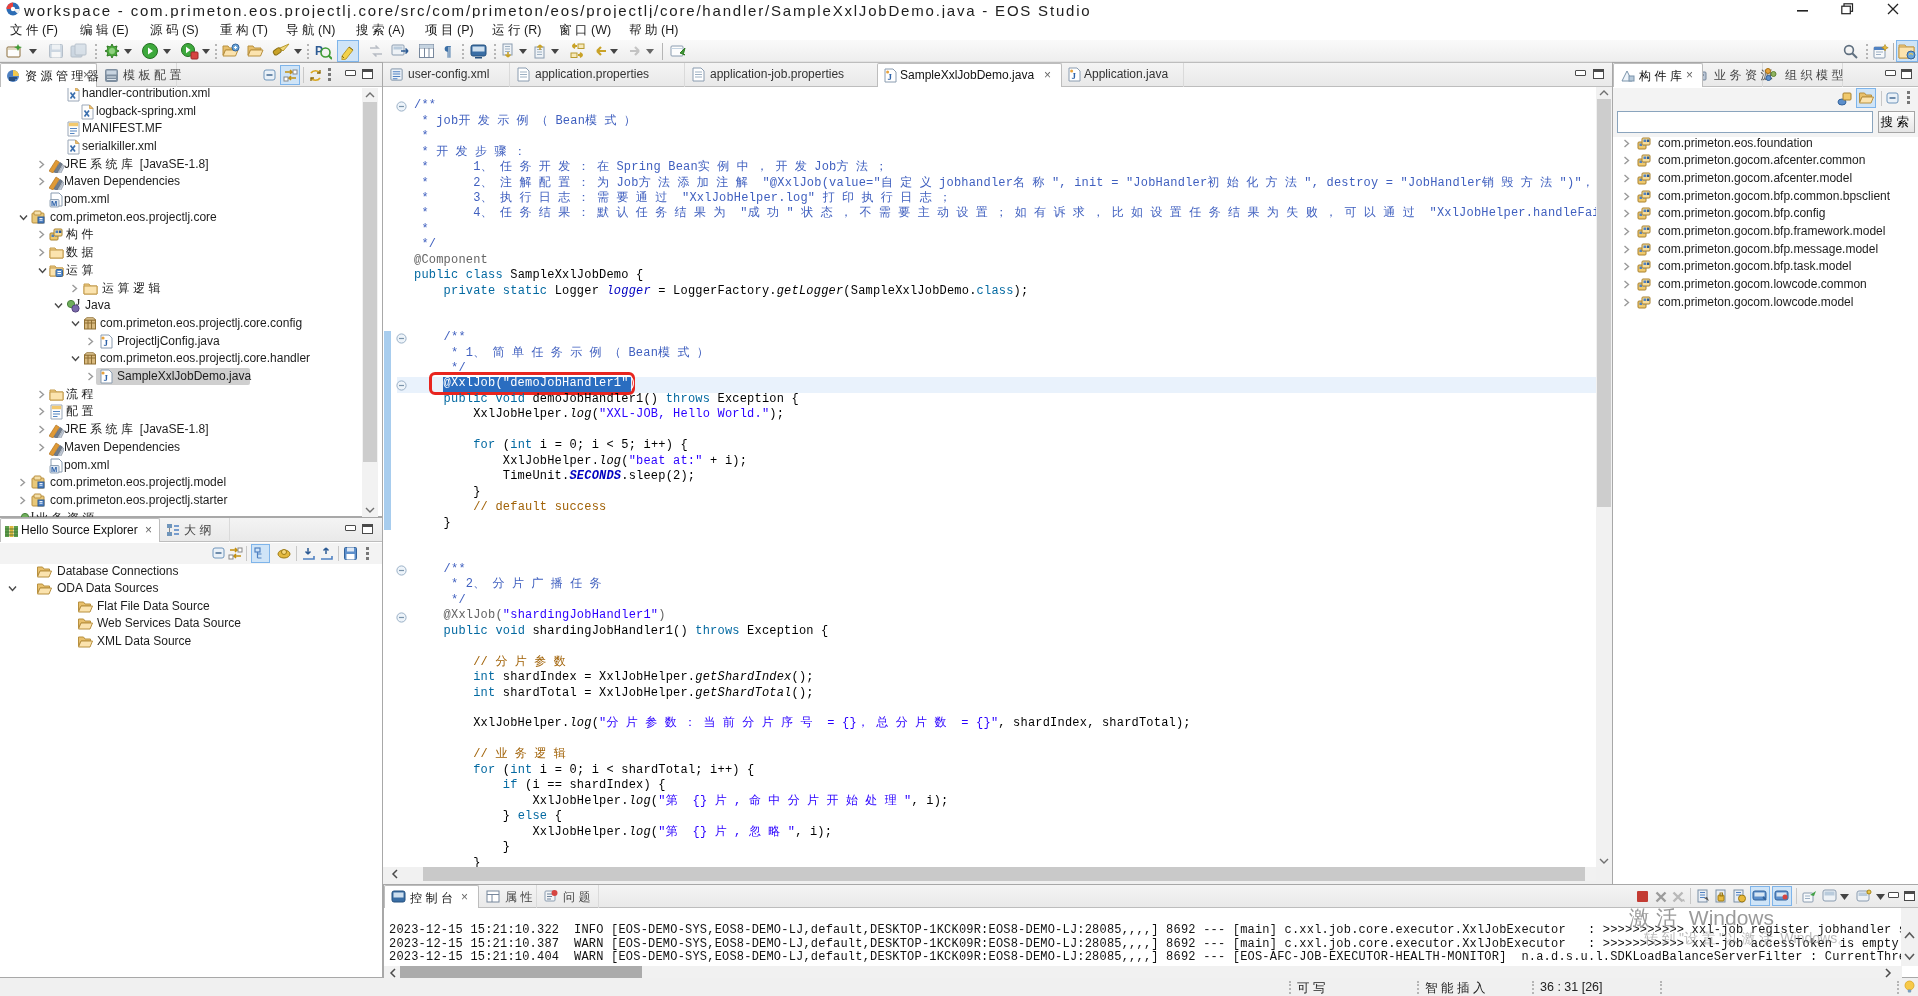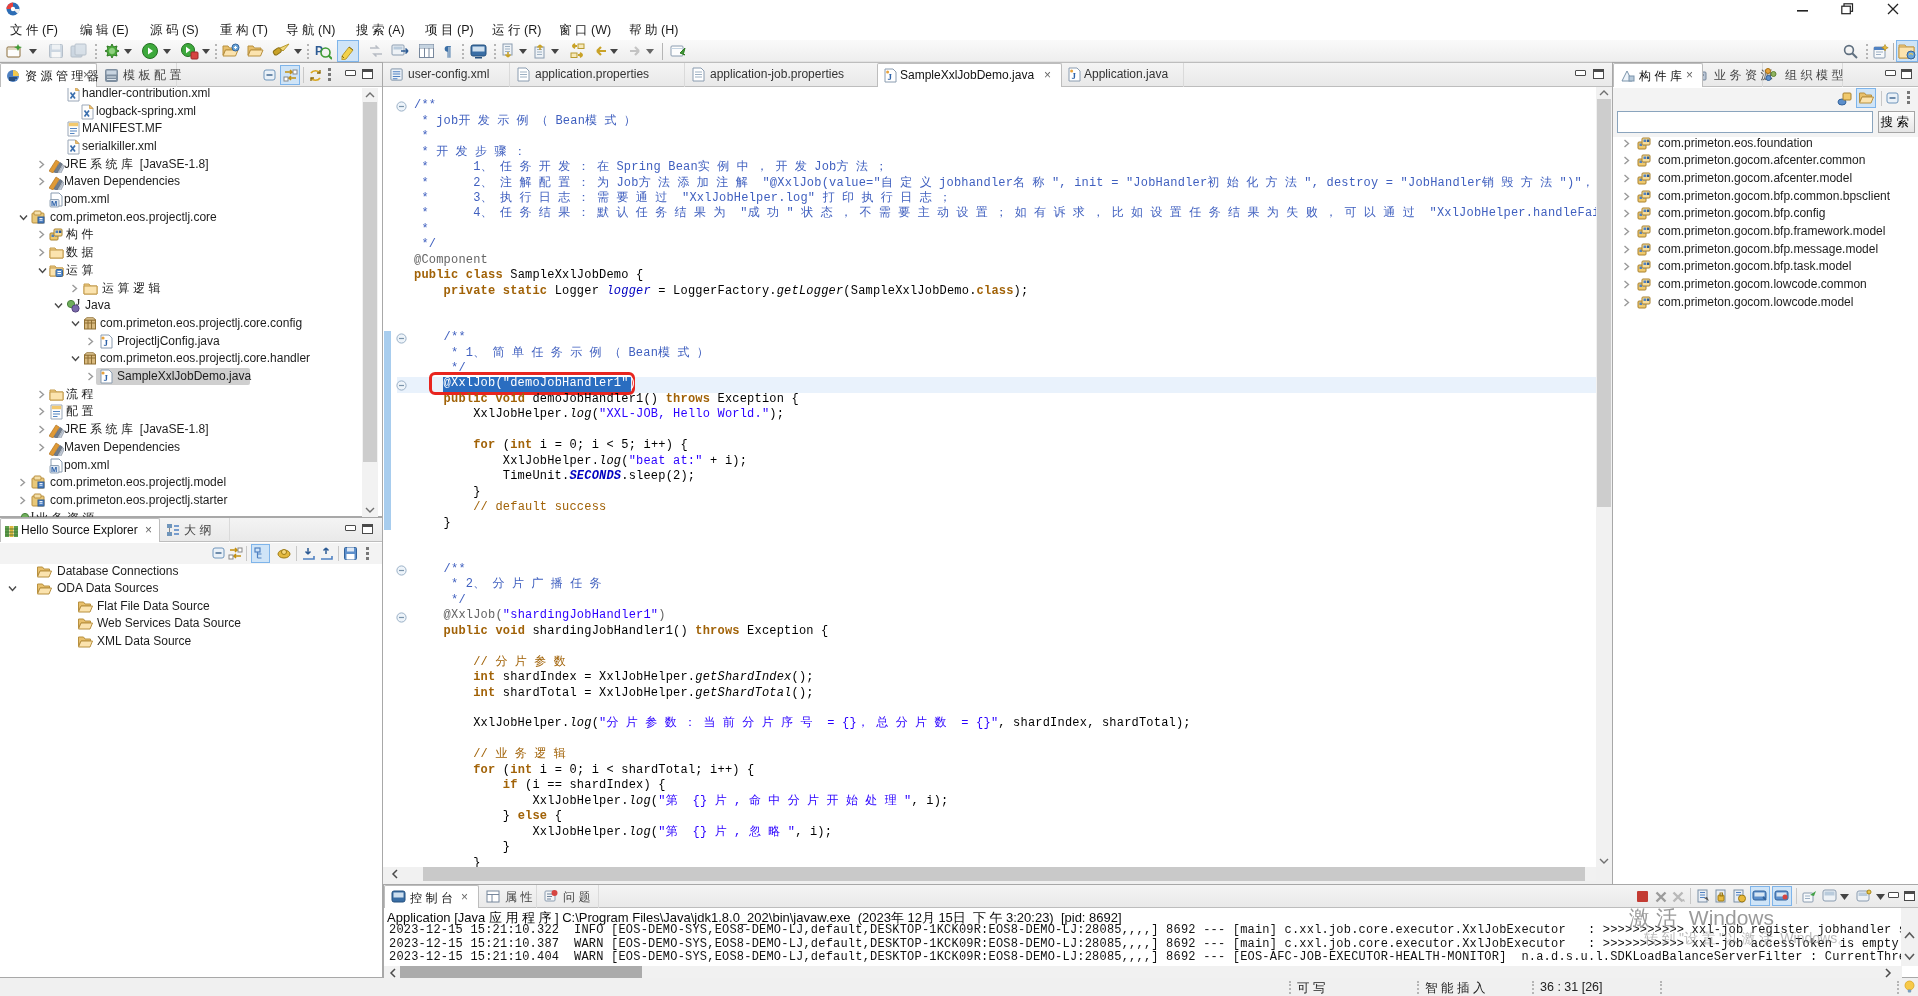--- a/index.html
+++ b/index.html
@@ -12,21 +12,21 @@
 .panel{position:absolute;background:#fff;border:1px solid #a8a8a8}
 .tabbar{position:absolute;left:0;top:0;right:0;height:24px;background:linear-gradient(#f4f4f4,#e9e9e9);border-bottom:1px solid #bdbdbd}
 .tab{position:absolute;top:0;height:24px;font-size:12px;color:#333;white-space:nowrap;border-right:1px solid #dadada}
 .tab.active{background:#fff;border:1px solid #bdbdbd;border-bottom:none;border-radius:2px 2px 0 0;height:24px;color:#111;z-index:2}
 .tree{position:absolute;font-size:12px;color:#1c1c1c;white-space:nowrap}
 .trow{position:absolute;height:17px;line-height:17px;white-space:nowrap}
 .ic{position:absolute;display:block}
 #code{position:absolute;font-family:"Liberation Mono",monospace;font-size:12px;line-height:15.45px;white-space:pre;color:#000}
 #code .c{color:#3f5fbf}
 #code .g{color:#a16207}
-#code .k{color:#a16207;font-weight:bold}
+#code .k{color:#0369a1;font-weight:normal}
 #code .s{color:#2a00ff}
 #code .a{color:#646464}
 #code .f{color:#0000c0;font-style:italic}
 #code .m{font-style:italic}
 #code .sf{color:#0000c0;font-style:italic;font-weight:bold}
 .cons{font-family:"Liberation Mono",monospace;font-size:12px;color:#111;white-space:pre}
 .sep{position:absolute;width:1px;background:#c8c8c8}
 .vdots{position:absolute;width:2px;border-left:2px dotted #b5b5b5}
 .minb,.maxb{position:absolute}
 .minb{width:11px;height:6px;border:1.5px solid #4a4a4a;border-radius:1px;background:#fff}
@@ -114,20 +114,21 @@
 </defs>
   </svg>
 
 <div id="titlebar">
  <svg class="ic" style="left:6px;top:2px" width="14" height="14" viewBox="0 0 14 14">
       <circle cx="7" cy="7" r="6.5" fill="#2d6db5"></circle>
       <path d="M7 .5A6.5 6.5 0 0 0 .5 7h6.5z" fill="#e8413c"></path>
       <path d="M7 7l4.5 4.8A6.5 6.5 0 0 0 13.5 7z" fill="#f0f0f0"></path>
       <circle cx="7" cy="7" r="2.2" fill="#fff"></circle>
     </svg>
+ <span style="position:absolute;left:24px;top:2px;letter-spacing:1.8px">workspace - com.primeton.eos.projectlj.core/src/com/primeton/eos/projectlj/core/handler/SampleXxlJobDemo.java - EOS Studio</span>
  <svg class="ic" style="left:1797px;top:6px" width="12" height="8">
       <rect x="0" y="4" width="11" height="1.6" fill="#222"></rect>
     </svg>
  <svg class="ic" style="left:1841px;top:3px" width="13" height="12" viewBox="0 0 13 12">
       <rect x="3" y="0.8" width="8.5" height="7.5" fill="none" stroke="#222" stroke-width="1.2"></rect>
       <rect x="0.8" y="3.2" width="8.5" height="7.5" fill="#fff" stroke="#222" stroke-width="1.2"></rect>
     </svg>
  <svg class="ic" style="left:1887px;top:3px" width="12" height="12" viewBox="0 0 12 12">
       <path d="M1 1l10 10M11 1L1 11" stroke="#222" stroke-width="1.3"></path>
     </svg>
@@ -1024,21 +1025,20 @@
         <path d="M11 2l2.5 2.5M13.5 2L11 4.5" stroke="#c8a018" stroke-width="1.5"></path>
         <circle cx="13" cy="3" r="2" fill="#e8c84a" stroke="#a8861a"></circle>
       </svg>
   <svg class="ic" style="left:1492px;top:9px" width="9" height="6">
         <path d="M0 0h9L4.5 6z" fill="#444"></path>
       </svg>
   <div class="minb" style="left:1504px;top:7px"></div>
   <div class="maxb" style="left:1520px;top:6px"></div>
  </div>
  <div id="consBody" class="abs" style="left:0;top:23px;width:1518px;height:58px;background:#fff;overflow:hidden">
-  <div class="abs" style="left:3px;top:1px;font-size:13px;color:#0a0a0a;white-space:pre">Application [Java <span class="cj">应用程序</span>] C:\Program Files\Java\jdk1.8.0_202\bin\javaw.exe  (2023<span class="cj">年</span>12<span class="cj">月</span>15<span class="cj">日</span> <span class="cj">下午</span>3:20:23)  [pid: 8692]</div>
   <pre class="cons abs" style="left:5px;top:16px;line-height:13.5px">2023-12-15 15:21:10.322  INFO [EOS-DEMO-SYS,EOS8-DEMO-LJ,default,DESKTOP-1KCK09R:EOS8-DEMO-LJ:28085,,,,] 8692 --- [main] c.xxl.job.core.executor.XxlJobExecutor   : &gt;&gt;&gt;&gt;&gt;&gt;&gt;&gt;&gt;&gt;&gt; xxl-job register jobhandler succes
 2023-12-15 15:21:10.387  WARN [EOS-DEMO-SYS,EOS8-DEMO-LJ,default,DESKTOP-1KCK09R:EOS8-DEMO-LJ:28085,,,,] 8692 --- [main] c.xxl.job.core.executor.XxlJobExecutor   : &gt;&gt;&gt;&gt;&gt;&gt;&gt;&gt;&gt;&gt;&gt; xxl-job accessToken is empty. To e
 2023-12-15 15:21:10.404  WARN [EOS-DEMO-SYS,EOS8-DEMO-LJ,default,DESKTOP-1KCK09R:EOS8-DEMO-LJ:28085,,,,] 8692 --- [EOS-AFC-JOB-EXECUTOR-HEALTH-MONITOR]  n.a.d.s.u.l.SDKLoadBalanceServerFilter : CurrentThread A</pre>
  </div>
  <div id="consVScroll" class="abs" style="right:0;top:23px;width:17px;height:58px;background:#f1f1f1">
   <svg class="ic" style="left:3px;top:23px" width="11" height="9">
         <path d="M1 7l4.5-5L10 7" stroke="#5a5a5a" stroke-width="1.6" fill="none"></path>
       </svg>
   <svg class="ic" style="left:3px;top:44px" width="11" height="9">
         <path d="M1 2l4.5 5L10 2" stroke="#5a5a5a" stroke-width="1.6" fill="none"></path>

